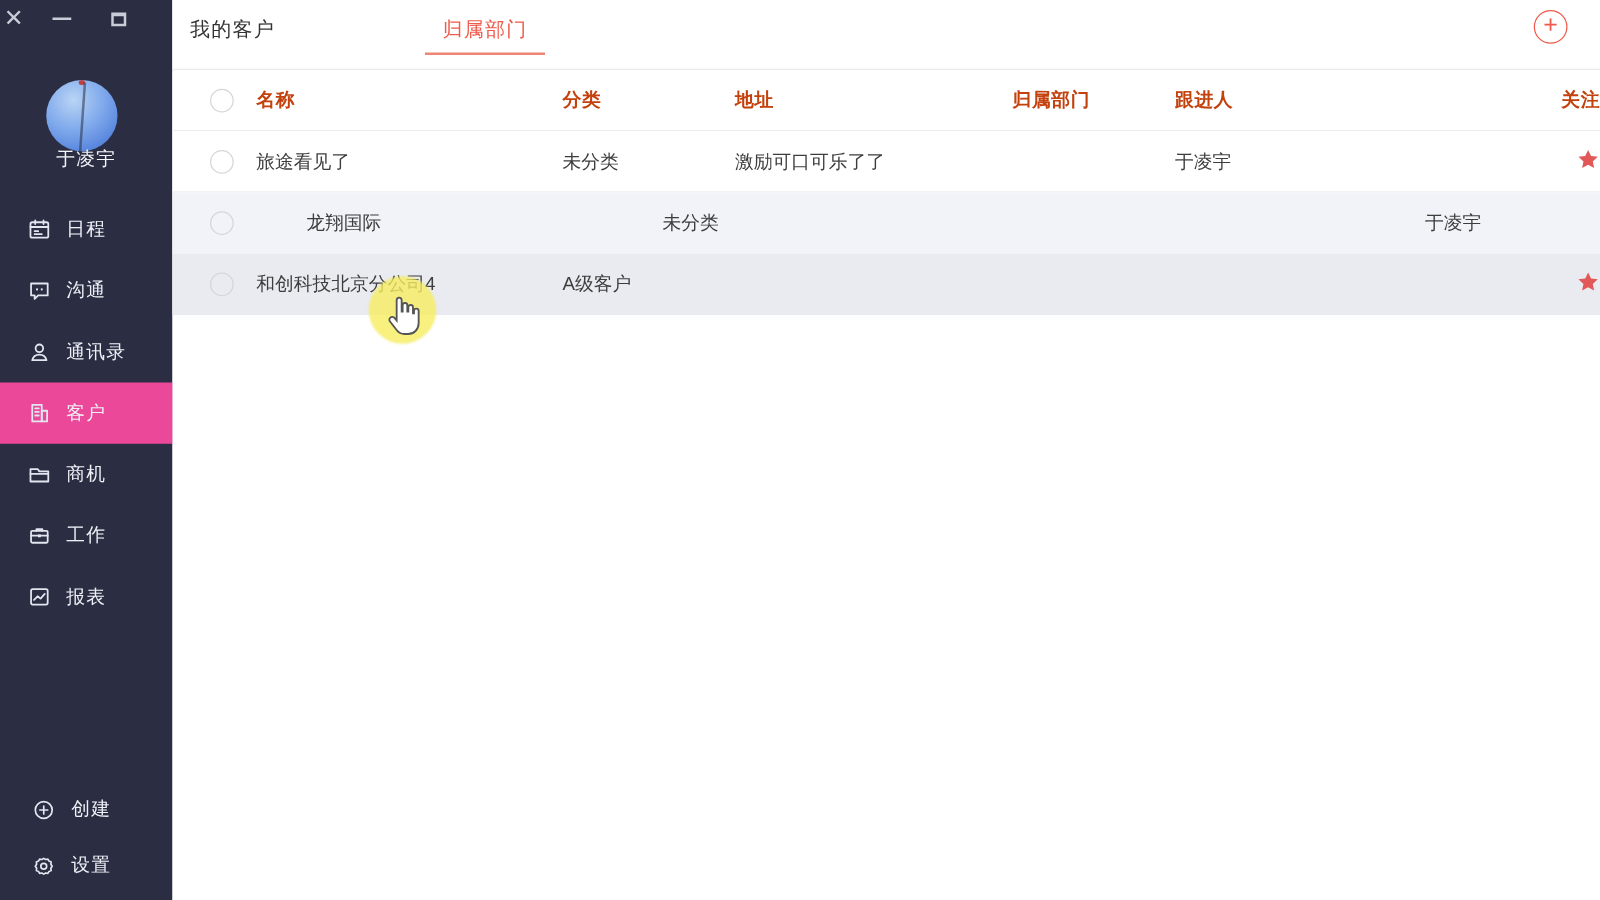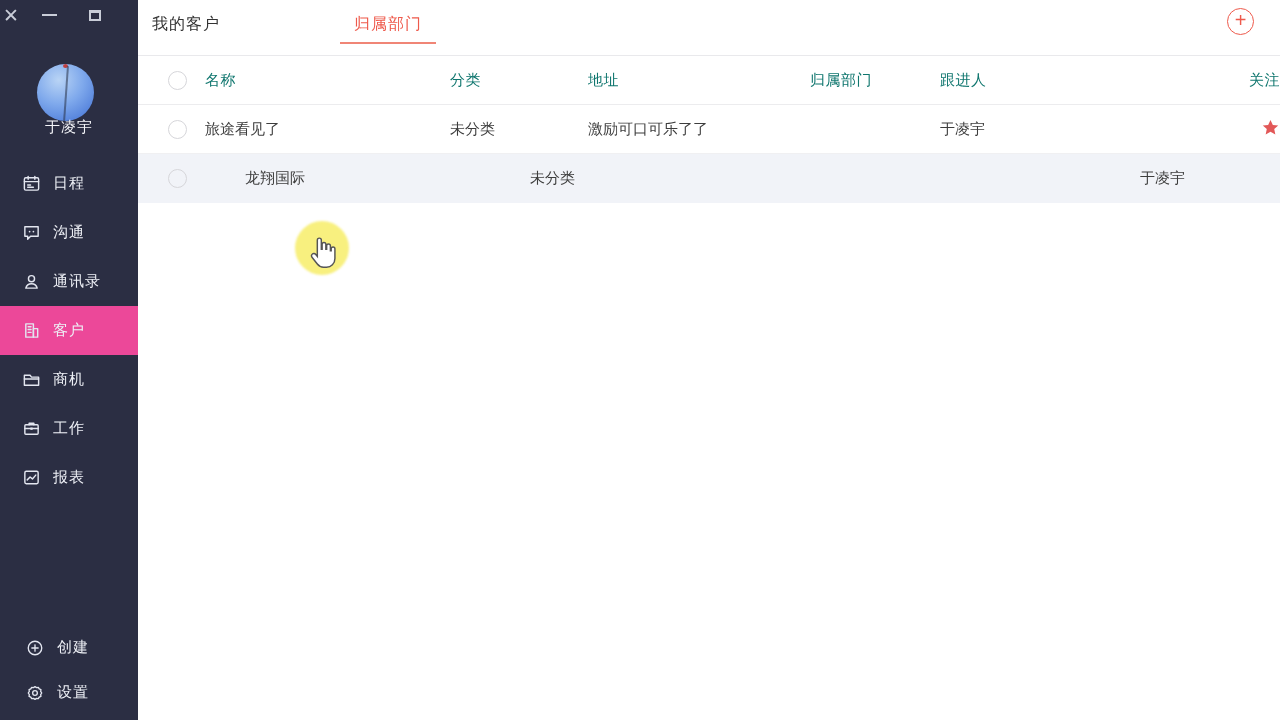--- a/index.html
+++ b/index.html
@@ -58,21 +58,21 @@
   .add-btn { position:absolute; right:26px; top:8px; width:27px; height:27px;
     border:1.6px solid #ee5a4c; border-radius:50%; color:#ee5a4c; font-size:20px;
     line-height:23px; text-align:center; cursor:pointer; background:#fff; }
 
   
   .grid-row { display:grid;
     grid-template-columns:62px 245px 138px 222px 130px 215px 1fr;
     align-items:center; }
   .thead { position:absolute; left:0; top:57px; width:1142px; height:48px;
     background:#fff; border-bottom:1px solid #ececee; }
-  .thead .th { font-size:15px; font-weight:normal; color:#0f766e; padding-left:5px;
+  .thead .th { font-size:15px; font-weight:bold; color:#c2410c; padding-left:5px;
     letter-spacing:.5px; }
   .thead .th.right, .cell.right { text-align:right; }
   .tbody { position:absolute; left:0; top:105px; width:1142px; }
   .trow { height:49px; cursor:pointer; }
   .trow.r0 { background:#ffffff; border-bottom:1px solid #f0f0f2; }
   .trow.r1 { background:#f1f3f8;gap:40px; }
   .trow.r2 { background:#e9ebf1; }
   .cell { font-size:15px; color:#3d3d3d; padding-left:5px; white-space:nowrap;
     overflow:hidden; }
   .cb { width:19px; height:19px; border:1px solid #d6d6da; border-radius:50%;
@@ -242,20 +242,33 @@
         </div>
         <div class="cell">龙翔国际</div>
         <div class="cell">未分类</div>
         <div class="cell"></div>
         <div class="cell"></div>
         <div class="cell">于凌宇</div>
         <div class="cell right"><span class="star"><svg viewBox="0 0 24 24">
               <path d="M12 2.5l2.95 6.2 6.8.75-5.05 4.6 1.4 6.7L12 17.4l-6.1 3.35 1.4-6.7-5.05-4.6 6.8-.75z" fill="#e25858"></path>
             </svg></span></div>
       </div>
+      <div class="trow grid-row r2">
+        <div>
+          <span class="cb" style="display:block"></span>
+        </div>
+        <div class="cell">和创科技北京分公司4</div>
+        <div class="cell">A级客户</div>
+        <div class="cell"></div>
+        <div class="cell"></div>
+        <div class="cell"></div>
+        <div class="cell right"><span class="star"><svg viewBox="0 0 24 24">
+              <path d="M12 2.5l2.95 6.2 6.8.75-5.05 4.6 1.4 6.7L12 17.4l-6.1 3.35 1.4-6.7-5.05-4.6 6.8-.75z" fill="#e25858"></path>
+            </svg></span></div>
+      </div>
     </div>
 </div>
 
 <div class="click-halo"></div>
 <div class="hand-cursor">
   <svg viewBox="0 0 24 26">
     <path d="M8.5 3.2c0-.9.7-1.6 1.5-1.6s1.5.7 1.5 1.6V10h.6V6.2c0-.8.6-1.4 1.4-1.4s1.4.6 1.4 1.4V10h.6V7.4c0-.8.6-1.4 1.4-1.4s1.4.6 1.4 1.4V11h.6V9.6c0-.8.6-1.4 1.4-1.4s1.4.6 1.4 1.4v7.2c0 4-2.9 6.6-6.3 6.6h-2.2c-1.9 0-3.6-.9-4.7-2.4l-4-5.1c-.6-.7-.5-1.8.3-2.4.7-.6 1.8-.5 2.4.2l1.3 1.6V3.2z" fill="#ffffff" stroke="#555" stroke-width="1.1"></path>
   </svg>
 </div>
 

